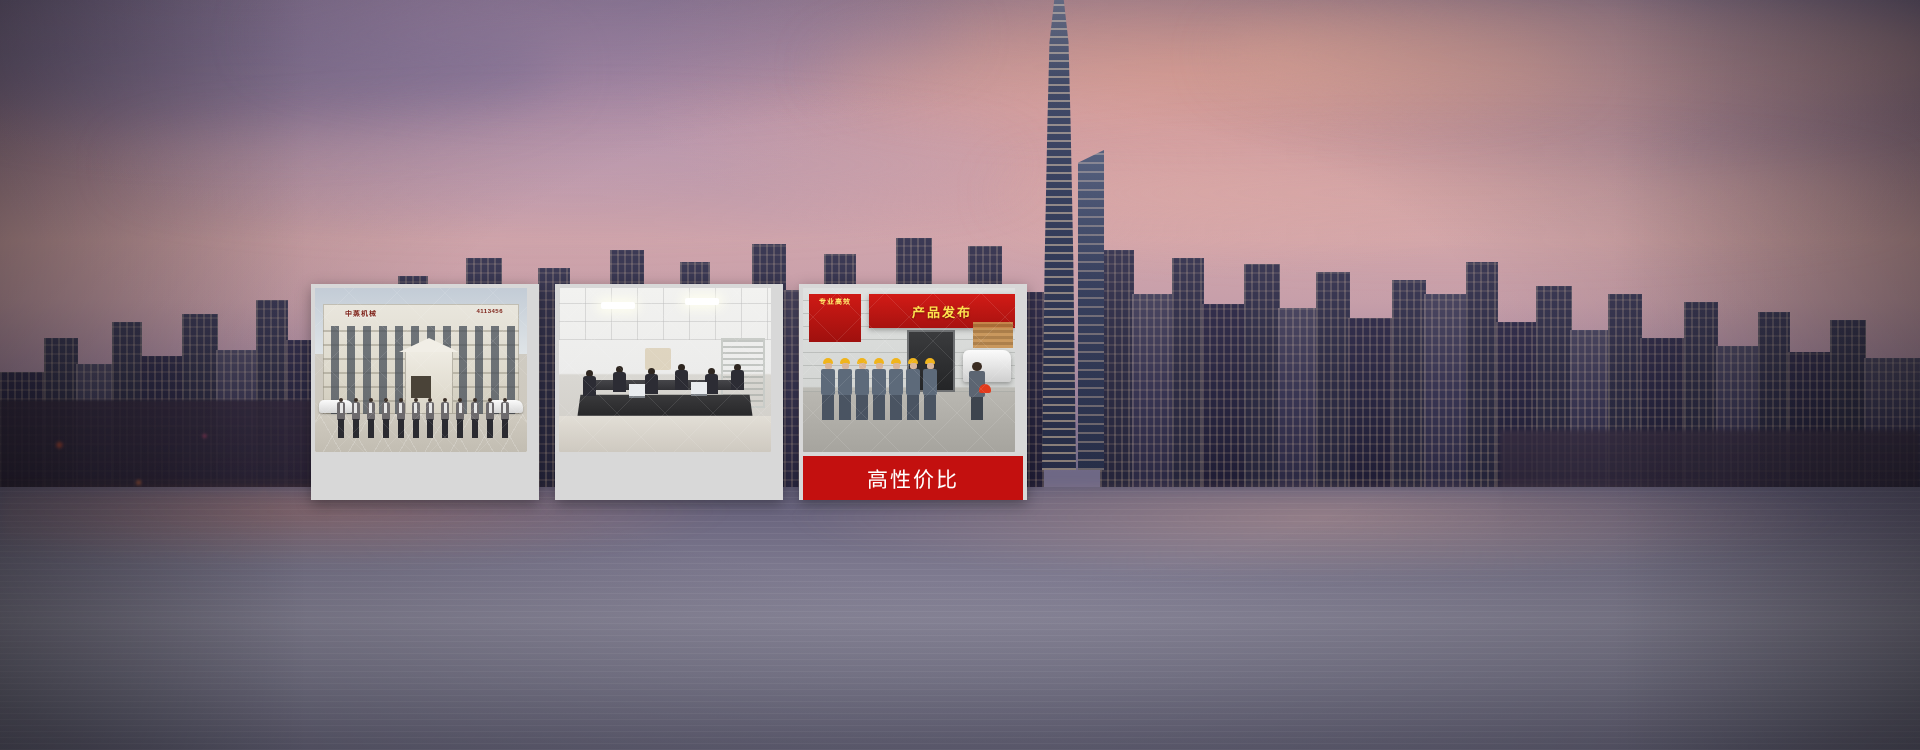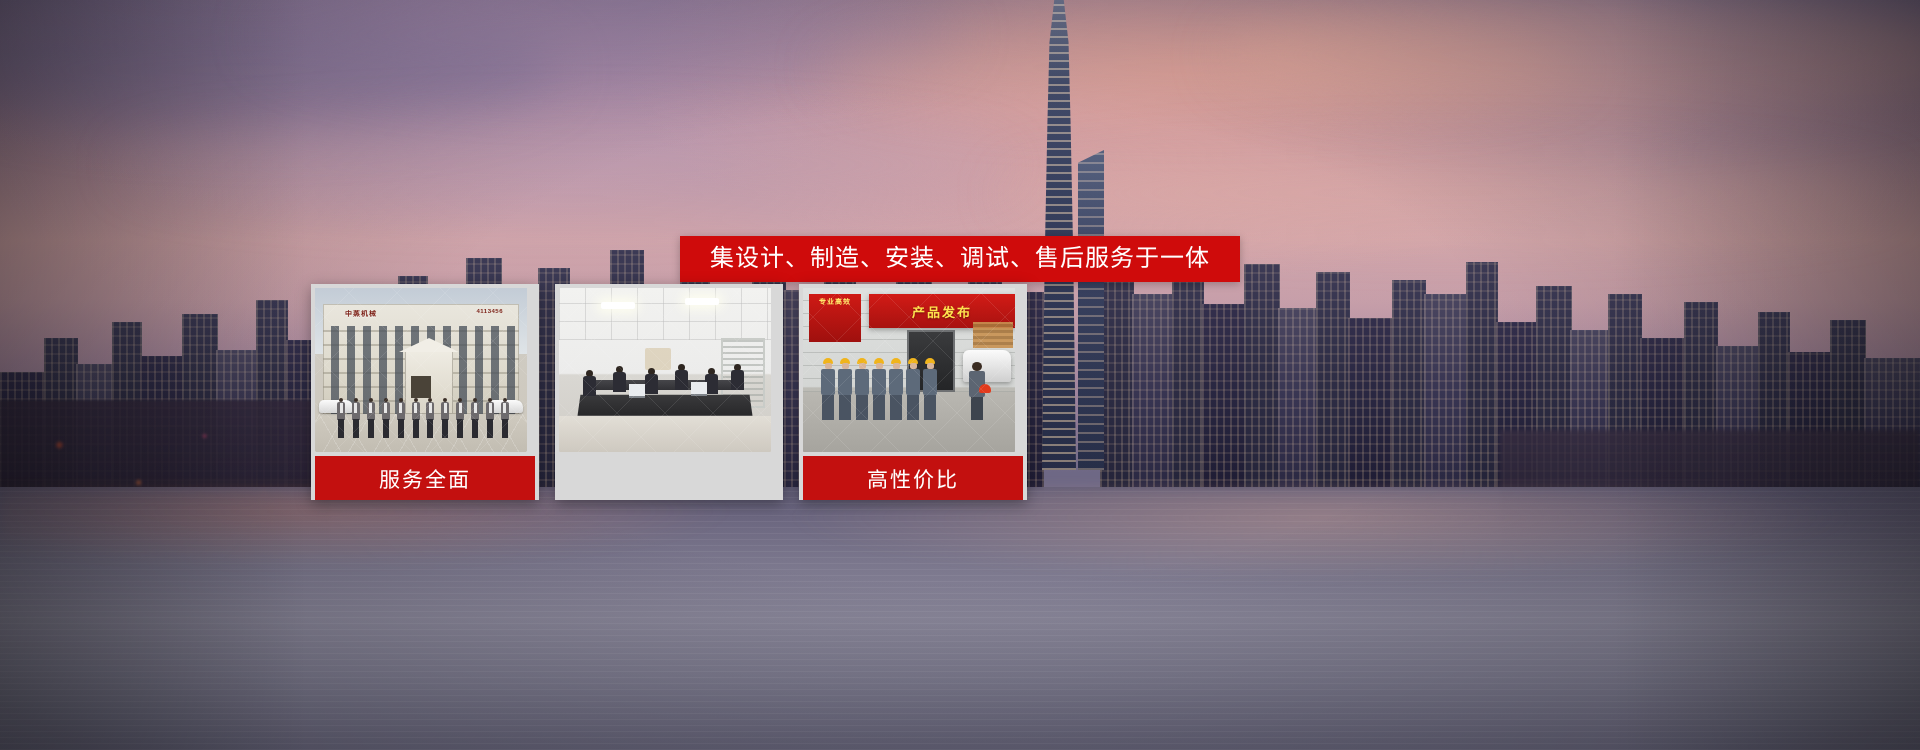--- a/index.html
+++ b/index.html
@@ -420,23 +420,20 @@
 
   <div class="shore"></div>
   <div class="shore-r"></div>
   <div class="water"></div>
   <div class="water-glow"></div>
   <div class="vignette"></div>
 
   <div class="content">
 
 
-    <div class="subtitle-wrap">
-      <div class="subtitle">集设计、制造、安装、调试、售后服务于一体</div>
-    </div>
 
     <div class="cards">
 
       <div class="card">
         <div class="card-photo p1">
           <div class="sky"></div>
           <div class="building">
             <div class="pediment"></div>
           </div>
           <div class="door"></div>
@@ -515,21 +512,20 @@
             <div class="person">
                 <i class="h"></i>
                 <i class="b"></i>
                 <i class="g"></i>
                 <i class="lg"></i>
               </div>
           </div>
           <div class="wm"></div>
         </div>
         <div class="card-spacer"></div>
-        <div class="card-label">服务全面</div>
       </div>
 
 
       <div class="card">
         <div class="card-photo p3">
           <div class="ceil"></div>
           <div class="lamp a"></div>
           <div class="lamp b"></div>
           <div class="wallart"></div>
           <div class="window"></div>

